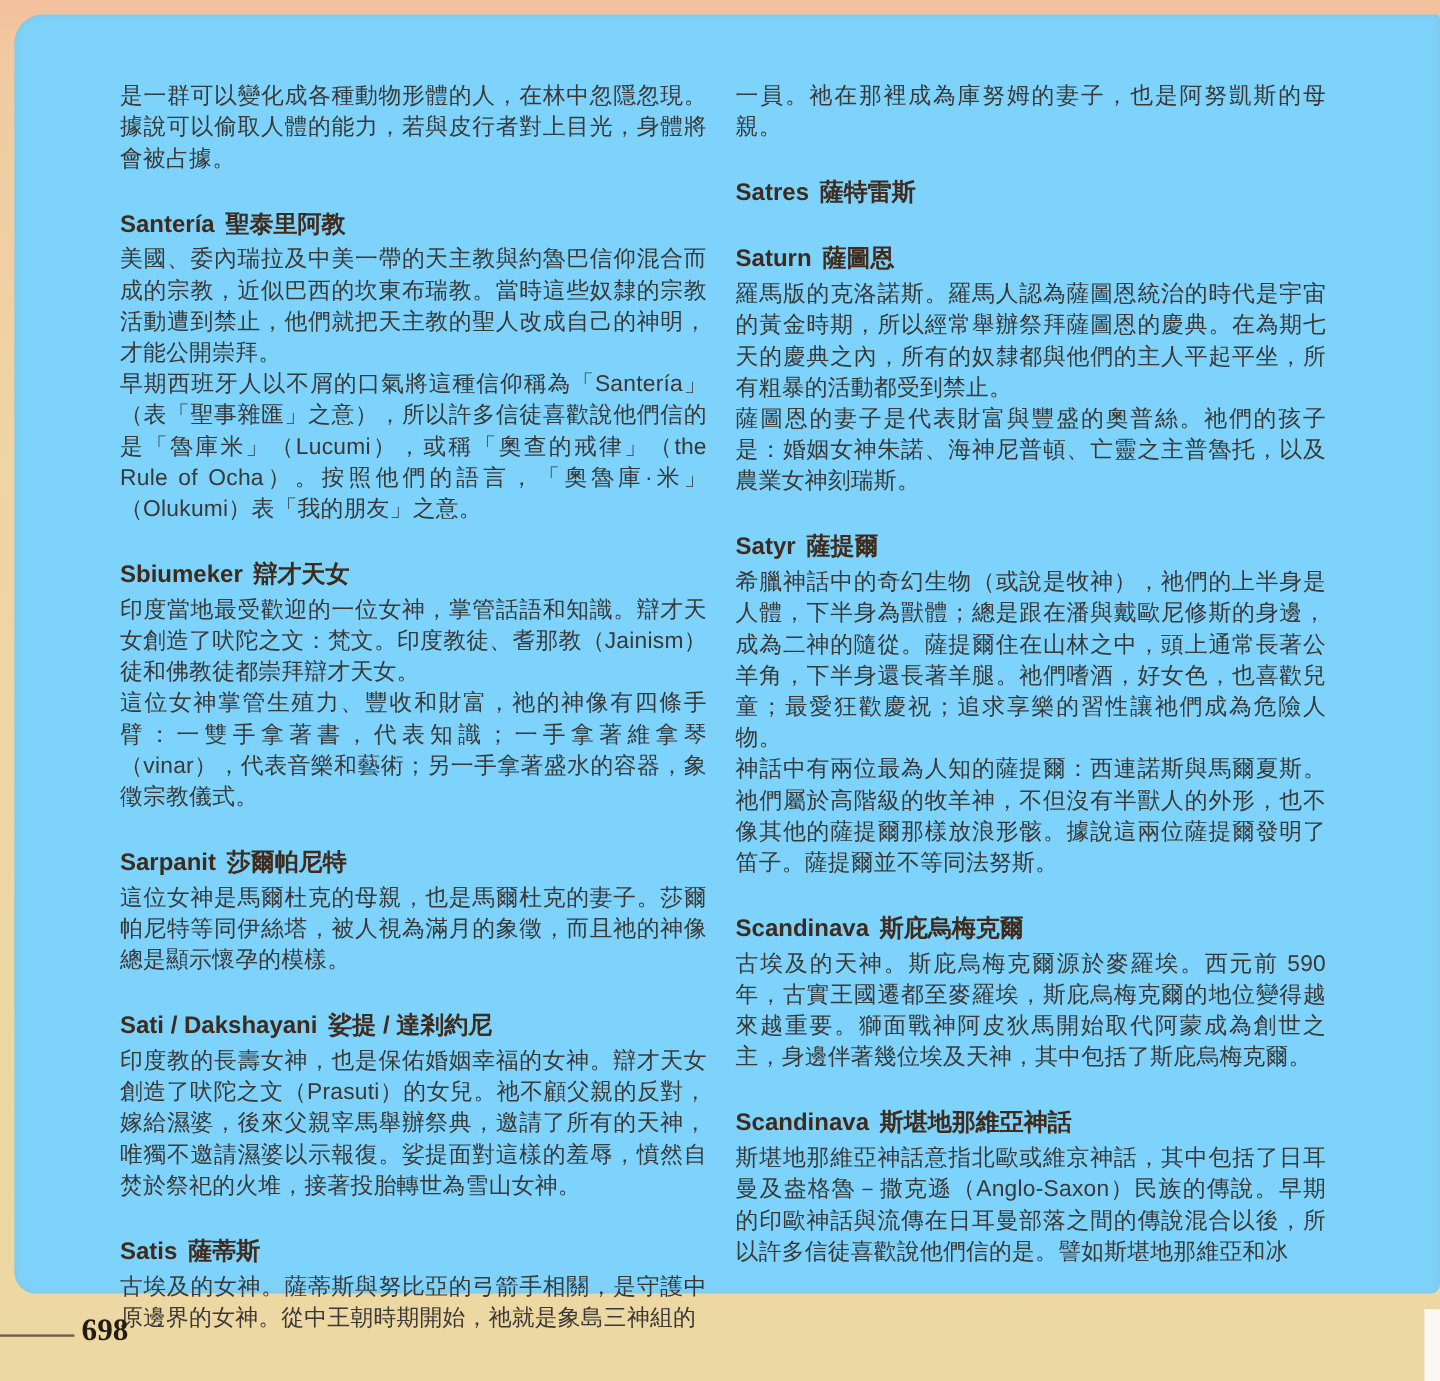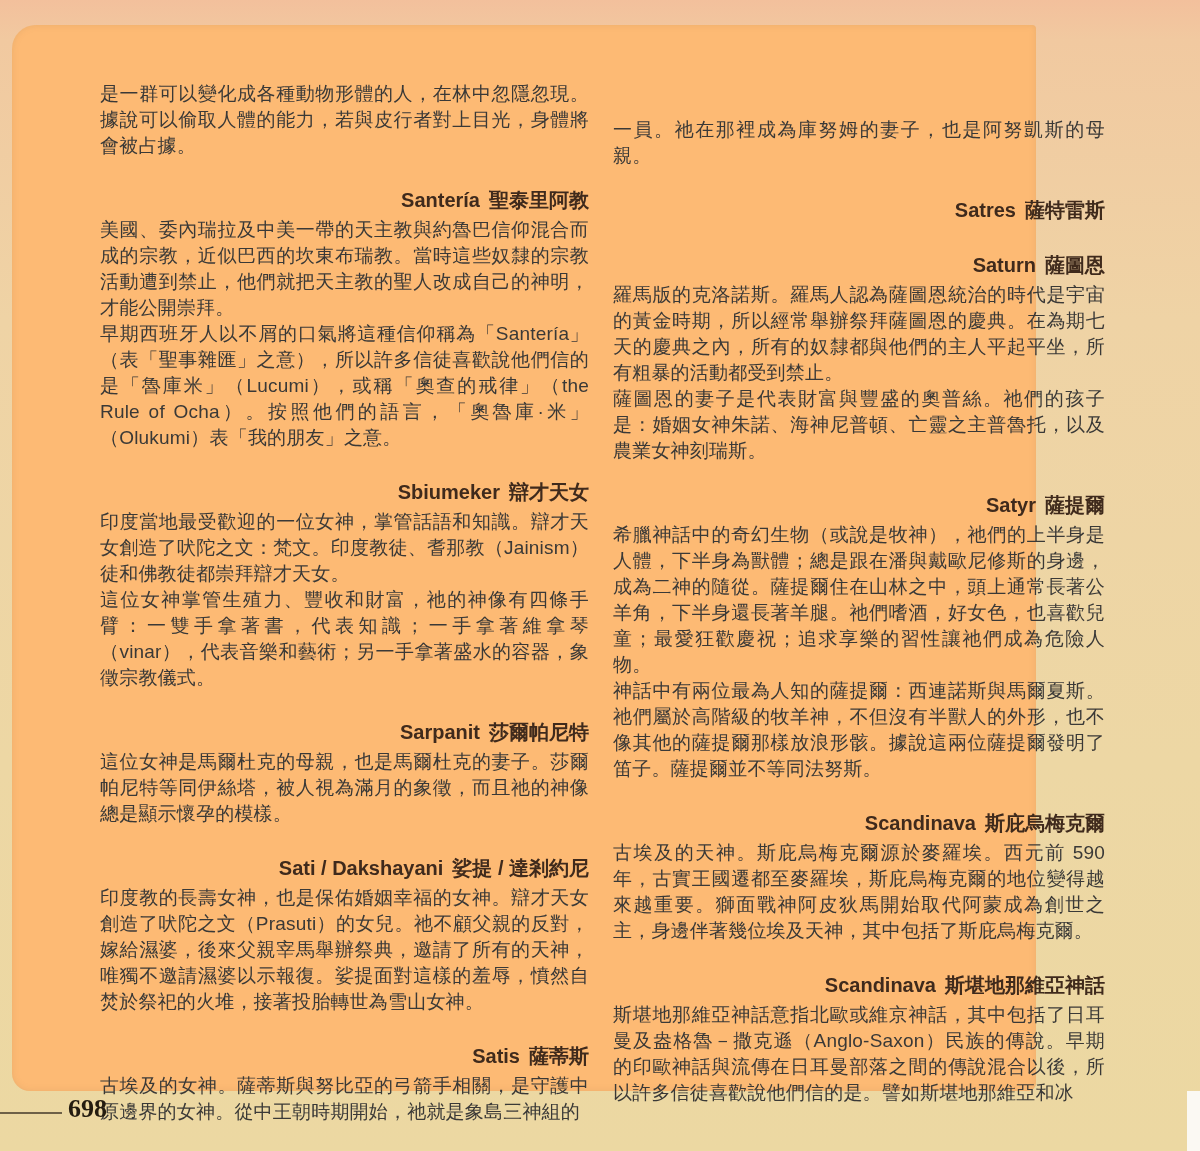--- a/index.html
+++ b/index.html
@@ -5,54 +5,53 @@
   html, body { margin: 0; padding: 0; }
   body {
     width: 1200px; height: 1151px;
     position: relative;
     overflow: hidden;
     background: linear-gradient(180deg, #f3c09c 0px, #f1c9a0 40px, #efd3a5 320px, #edd7a4 760px, #ecd8a2 1151px);
     font-family: "Liberation Sans", "DejaVu Sans", sans-serif;
   }
   .sheet {
     position: absolute;
-    left: 12px; top: 25px;
-    width: 1024px; height: 1066px;
-    background: #fdba74;
+    left: 12px; top: 12px;
+    width: 1188px; height: 1066px;
+    background: #7dd3fc;
     border-radius: 24px 4px 8px 18px;
     box-shadow: 0 0 6px rgba(180,140,90,0.25) inset;
   }
   .corner-sliver {
     position: absolute;
     right: 0; top: 1091px;
     width: 13px; height: 60px;
     background: #fbf9f3;
   }
   .col {
     position: absolute;
     top: 56px;
   }
   .col-left  { left: 88px;  width: 489px; }
-  .col-right { left: 601px; width: 492px; margin-top: 36px; }
+  .col-right { left: 601px; width: 492px; }
   p.body-text {
     margin: 0;
     font-size: 19px;
     line-height: 26px;
     color: #3a3937;
     text-align: justify;
     letter-spacing: 0.2px;
   }
   .entry { margin-top: 28px; }
   .entry-heading {
     margin: 0 0 3px 0;
     font-size: 20px;
     line-height: 27px;
     font-weight: 700;
     color: #3f2a1c;
-    text-align: right;
   }
   .entry-heading .term-zh { margin-left: 9px; }
   .footer-rule {
     position: absolute;
     left: 0; top: 1112px;
     width: 62px; height: 0;
     border-top: 2px solid #6e6047;
   }
   .page-number {
     position: absolute;

